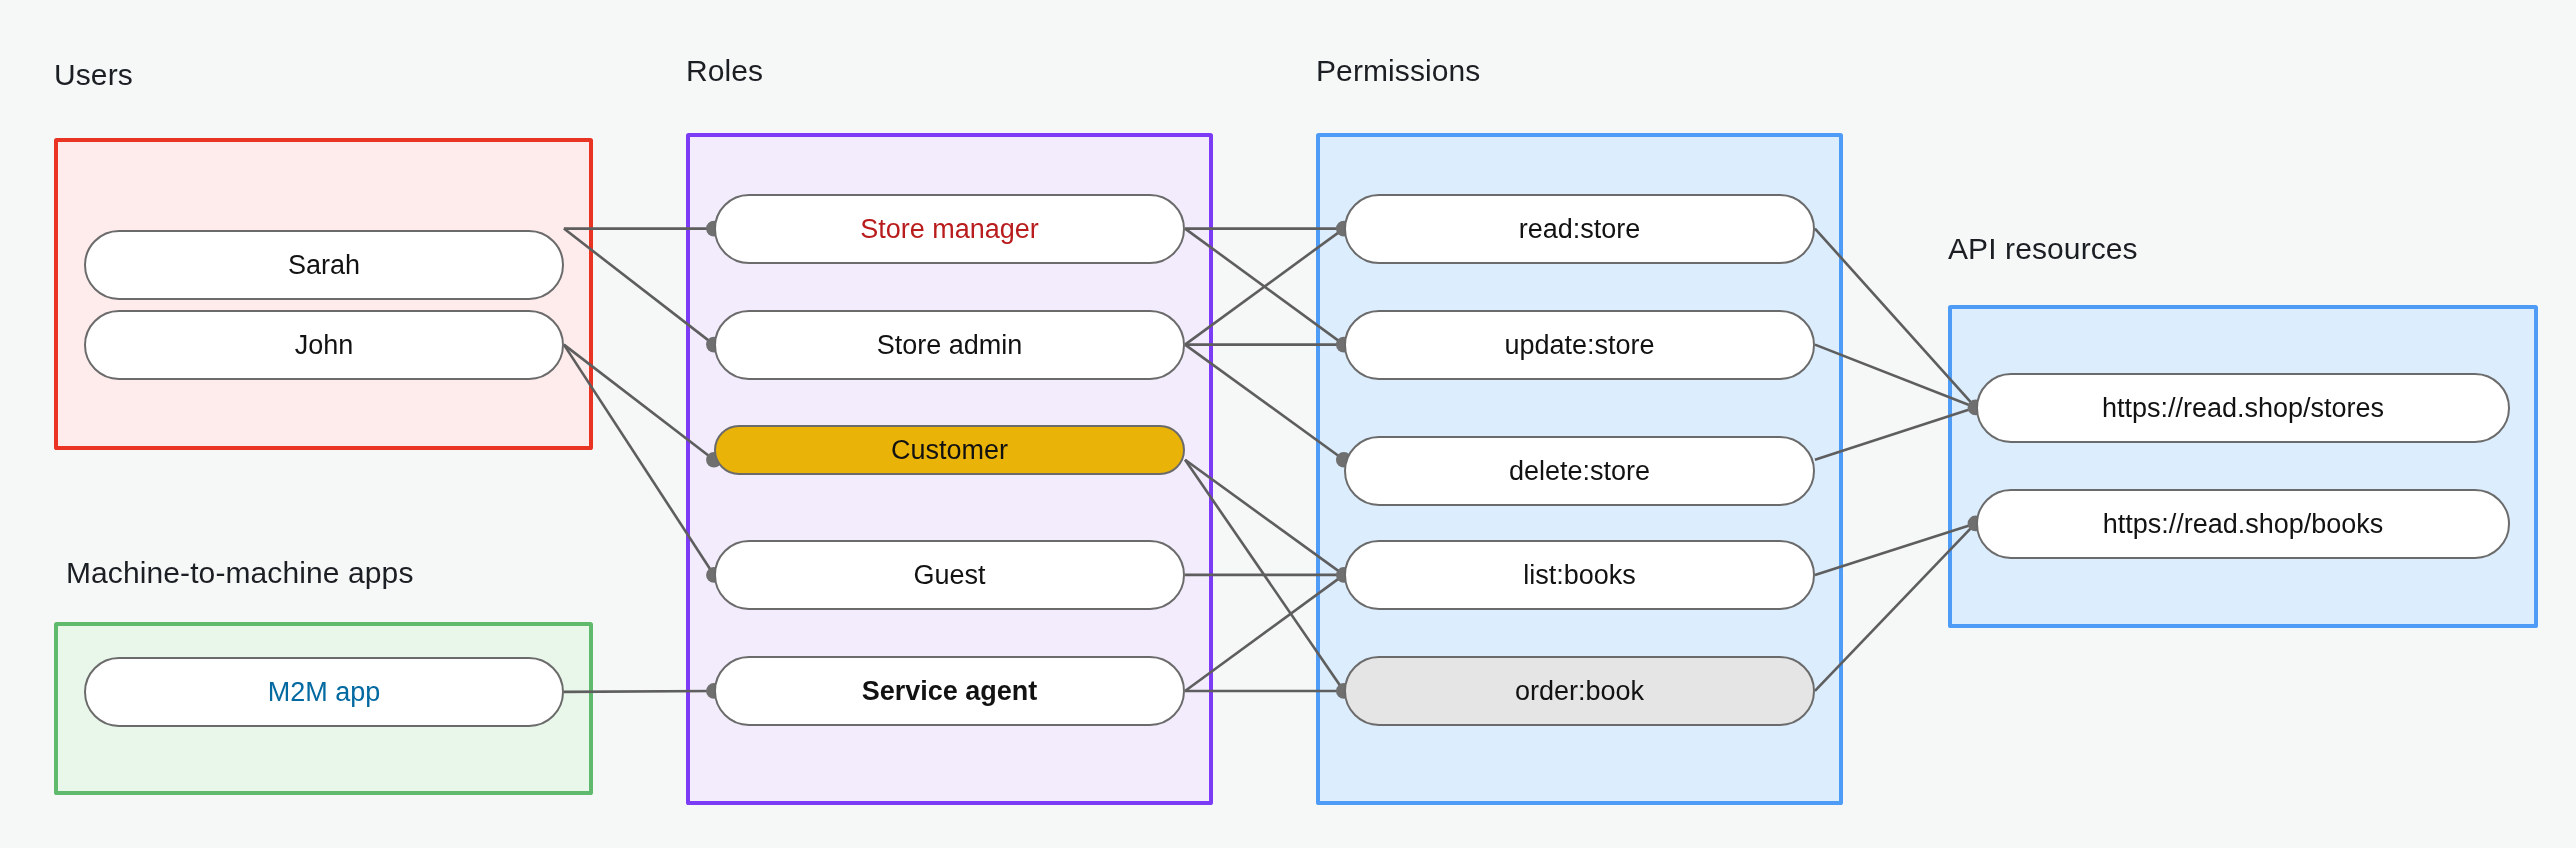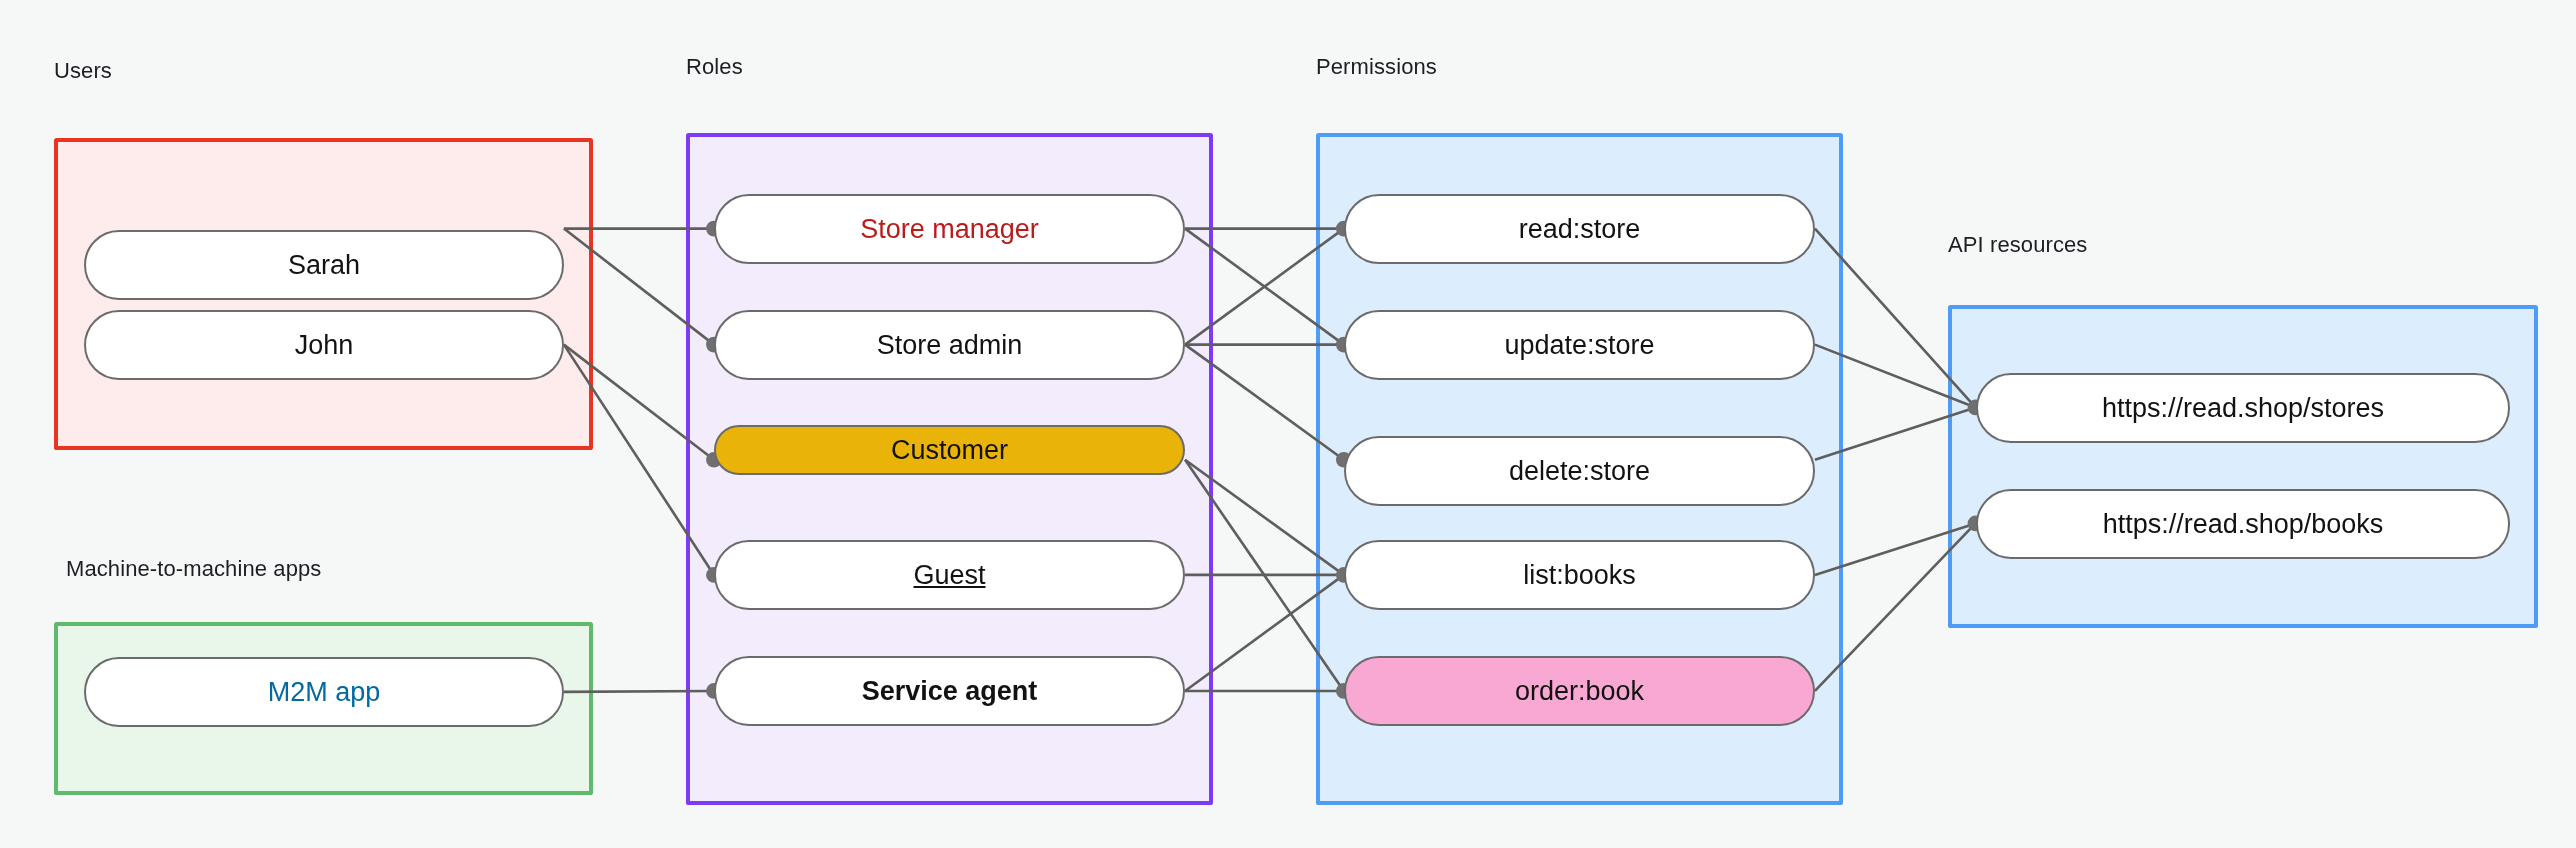--- a/index.html
+++ b/index.html
@@ -1,21 +1,21 @@
 <!DOCTYPE html>
 <html style="font-size:14px"><head>
 <meta charset="utf-8">
 <style>
   html,body{margin:0;padding:0;background:#f6f8f8;}
   body{width:2576px;height:848px;font-family:"Liberation Sans",sans-serif;overflow:hidden;}
   #stage{position:relative;width:2576px;height:848px;background:#f6f8f8;}
 
   .group-label{
     position:absolute;
-    font-size:22px;
+    font-size:30px;
     color:#1b1f23;
     font-family:"Liberation Sans",sans-serif;
     white-space:nowrap;
     letter-spacing:0.1px;
   }
 
   .group-box{
     position:absolute;
     box-sizing:border-box;
     border-width:4.4px;
@@ -111,39 +111,39 @@
       </div>
       <div class="node" style="left: 714px; top: 194px; width: 471px; height: 70px; border-color: rgb(107, 107, 107); background: rgb(255, 255, 255); color: #b91c1c;">
         <span>Store manager</span>
       </div>
       <div class="node" style="left: 714px; top: 310px; width: 471px; height: 70px; border-color: rgb(107, 107, 107); background: rgb(255, 255, 255); color: rgb(18, 18, 18);">
         <span>Store admin</span>
       </div>
       <div class="node" style="left: 714px; top: 425px; width: 471px; height: 50px; border-color: rgb(107, 107, 107); background: #eab308; color: rgb(18, 18, 18);">
         <span>Customer</span>
       </div>
-      <div class="node" style="left: 714px; top: 540px; width: 471px; height: 70px; border-color: rgb(107, 107, 107); background: rgb(255, 255, 255); color: rgb(18, 18, 18); text-decoration: underline;">
+      <div class="node" style="left: 714px; top: 540px; width: 471px; height: 70px; border-color: rgb(107, 107, 107); background: rgb(255, 255, 255); color: rgb(18, 18, 18);">
         <span>Guest</span>
       </div>
       <div class="node" style="left: 714px; top: 656px; width: 471px; height: 70px; border-color: rgb(107, 107, 107); background: rgb(255, 255, 255); color: rgb(18, 18, 18); font-weight: bold;">
         <span>Service agent</span>
       </div>
       <div class="node" style="left: 1344px; top: 194px; width: 471px; height: 70px; border-color: rgb(107, 107, 107); background: rgb(255, 255, 255); color: rgb(18, 18, 18);">
         <span>read:store</span>
       </div>
       <div class="node" style="left: 1344px; top: 310px; width: 471px; height: 70px; border-color: rgb(107, 107, 107); background: rgb(255, 255, 255); color: rgb(18, 18, 18);">
         <span>update:store</span>
       </div>
       <div class="node" style="left: 1344px; top: 425px; width: 471px; height: 70px; border-color: rgb(107, 107, 107); background: rgb(255, 255, 255); color: rgb(18, 18, 18); margin-top: 11px;">
         <span>delete:store</span>
       </div>
       <div class="node" style="left: 1344px; top: 540px; width: 471px; height: 70px; border-color: rgb(107, 107, 107); background: rgb(255, 255, 255); color: rgb(18, 18, 18);">
         <span>list:books</span>
       </div>
-      <div class="node" style="left: 1344px; top: 656px; width: 471px; height: 70px; border-color: rgb(107, 107, 107); background: #f9a8d4; color: rgb(18, 18, 18);">
+      <div class="node" style="left: 1344px; top: 656px; width: 471px; height: 70px; border-color: rgb(107, 107, 107); background: #e5e5e5; color: rgb(18, 18, 18);">
         <span>order:book</span>
       </div>
       <div class="node" style="left: 1976px; top: 373px; width: 534px; height: 70px; border-color: rgb(107, 107, 107); background: rgb(255, 255, 255); color: rgb(18, 18, 18);">
         <span>https://read.shop/stores</span>
       </div>
       <div class="node" style="left: 1976px; top: 489px; width: 534px; height: 70px; border-color: rgb(107, 107, 107); background: rgb(255, 255, 255); color: rgb(18, 18, 18);">
         <span>https://read.shop/books</span>
       </div>
     </div>
 </div>

